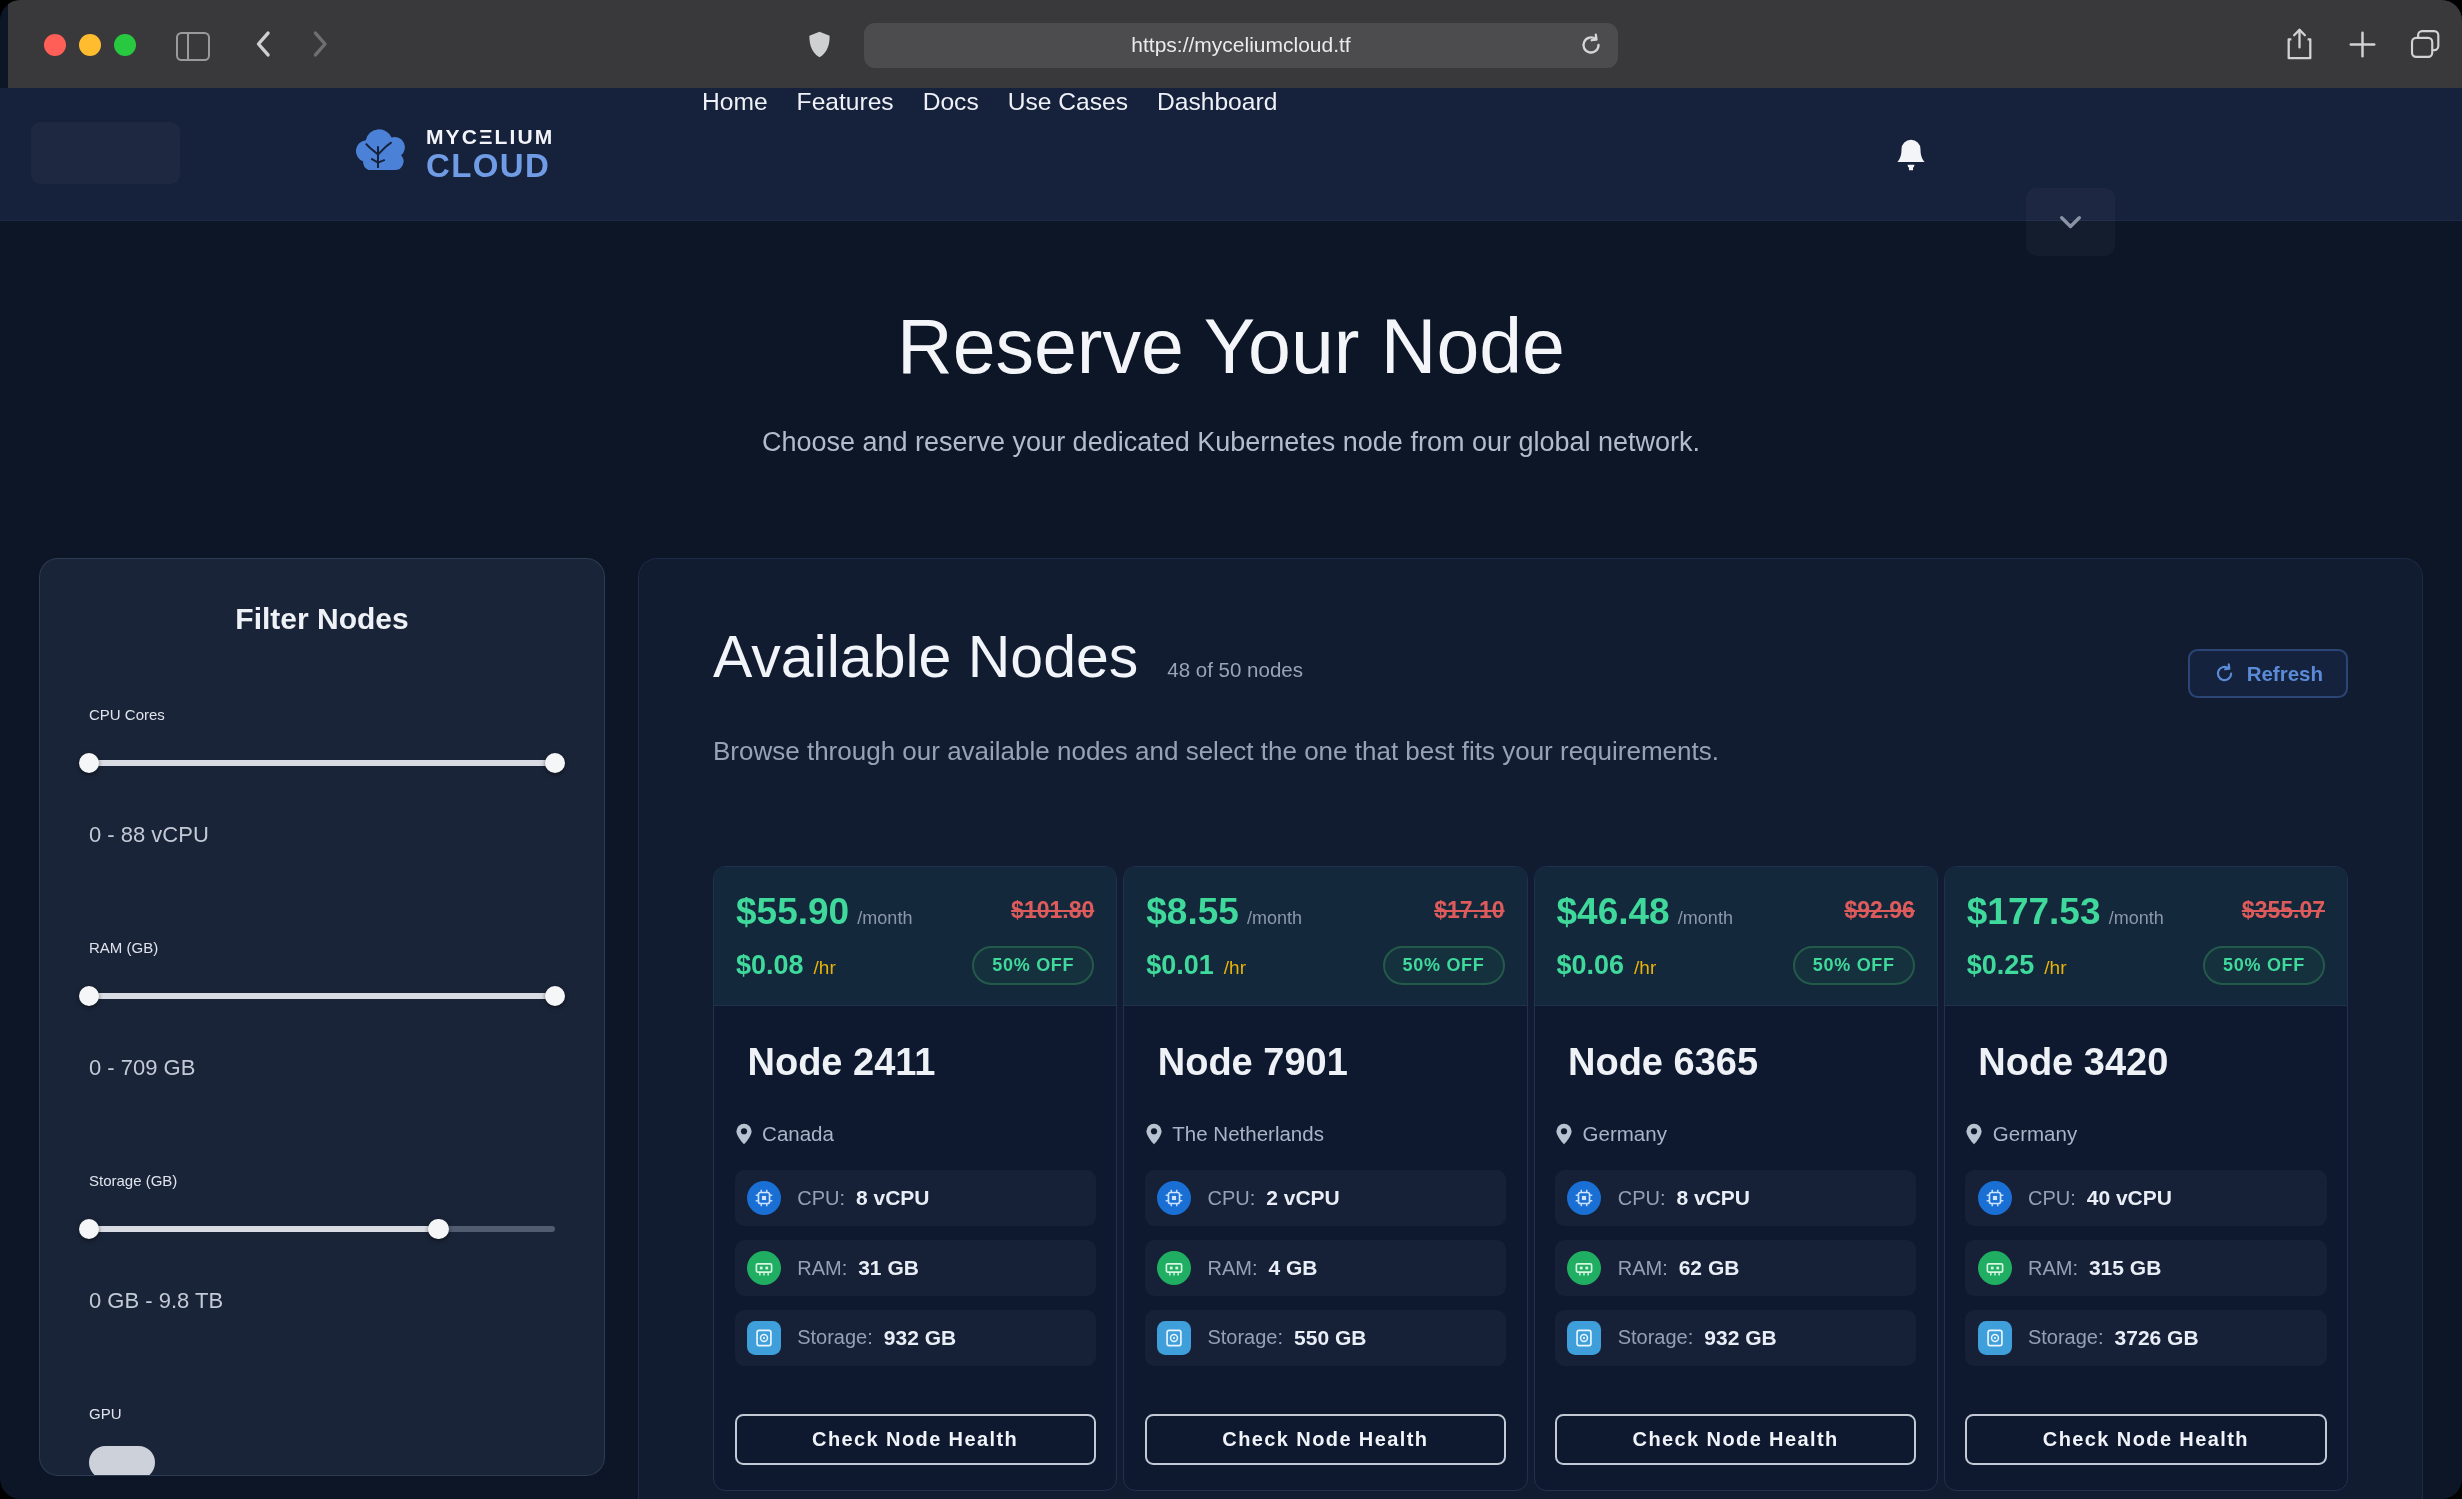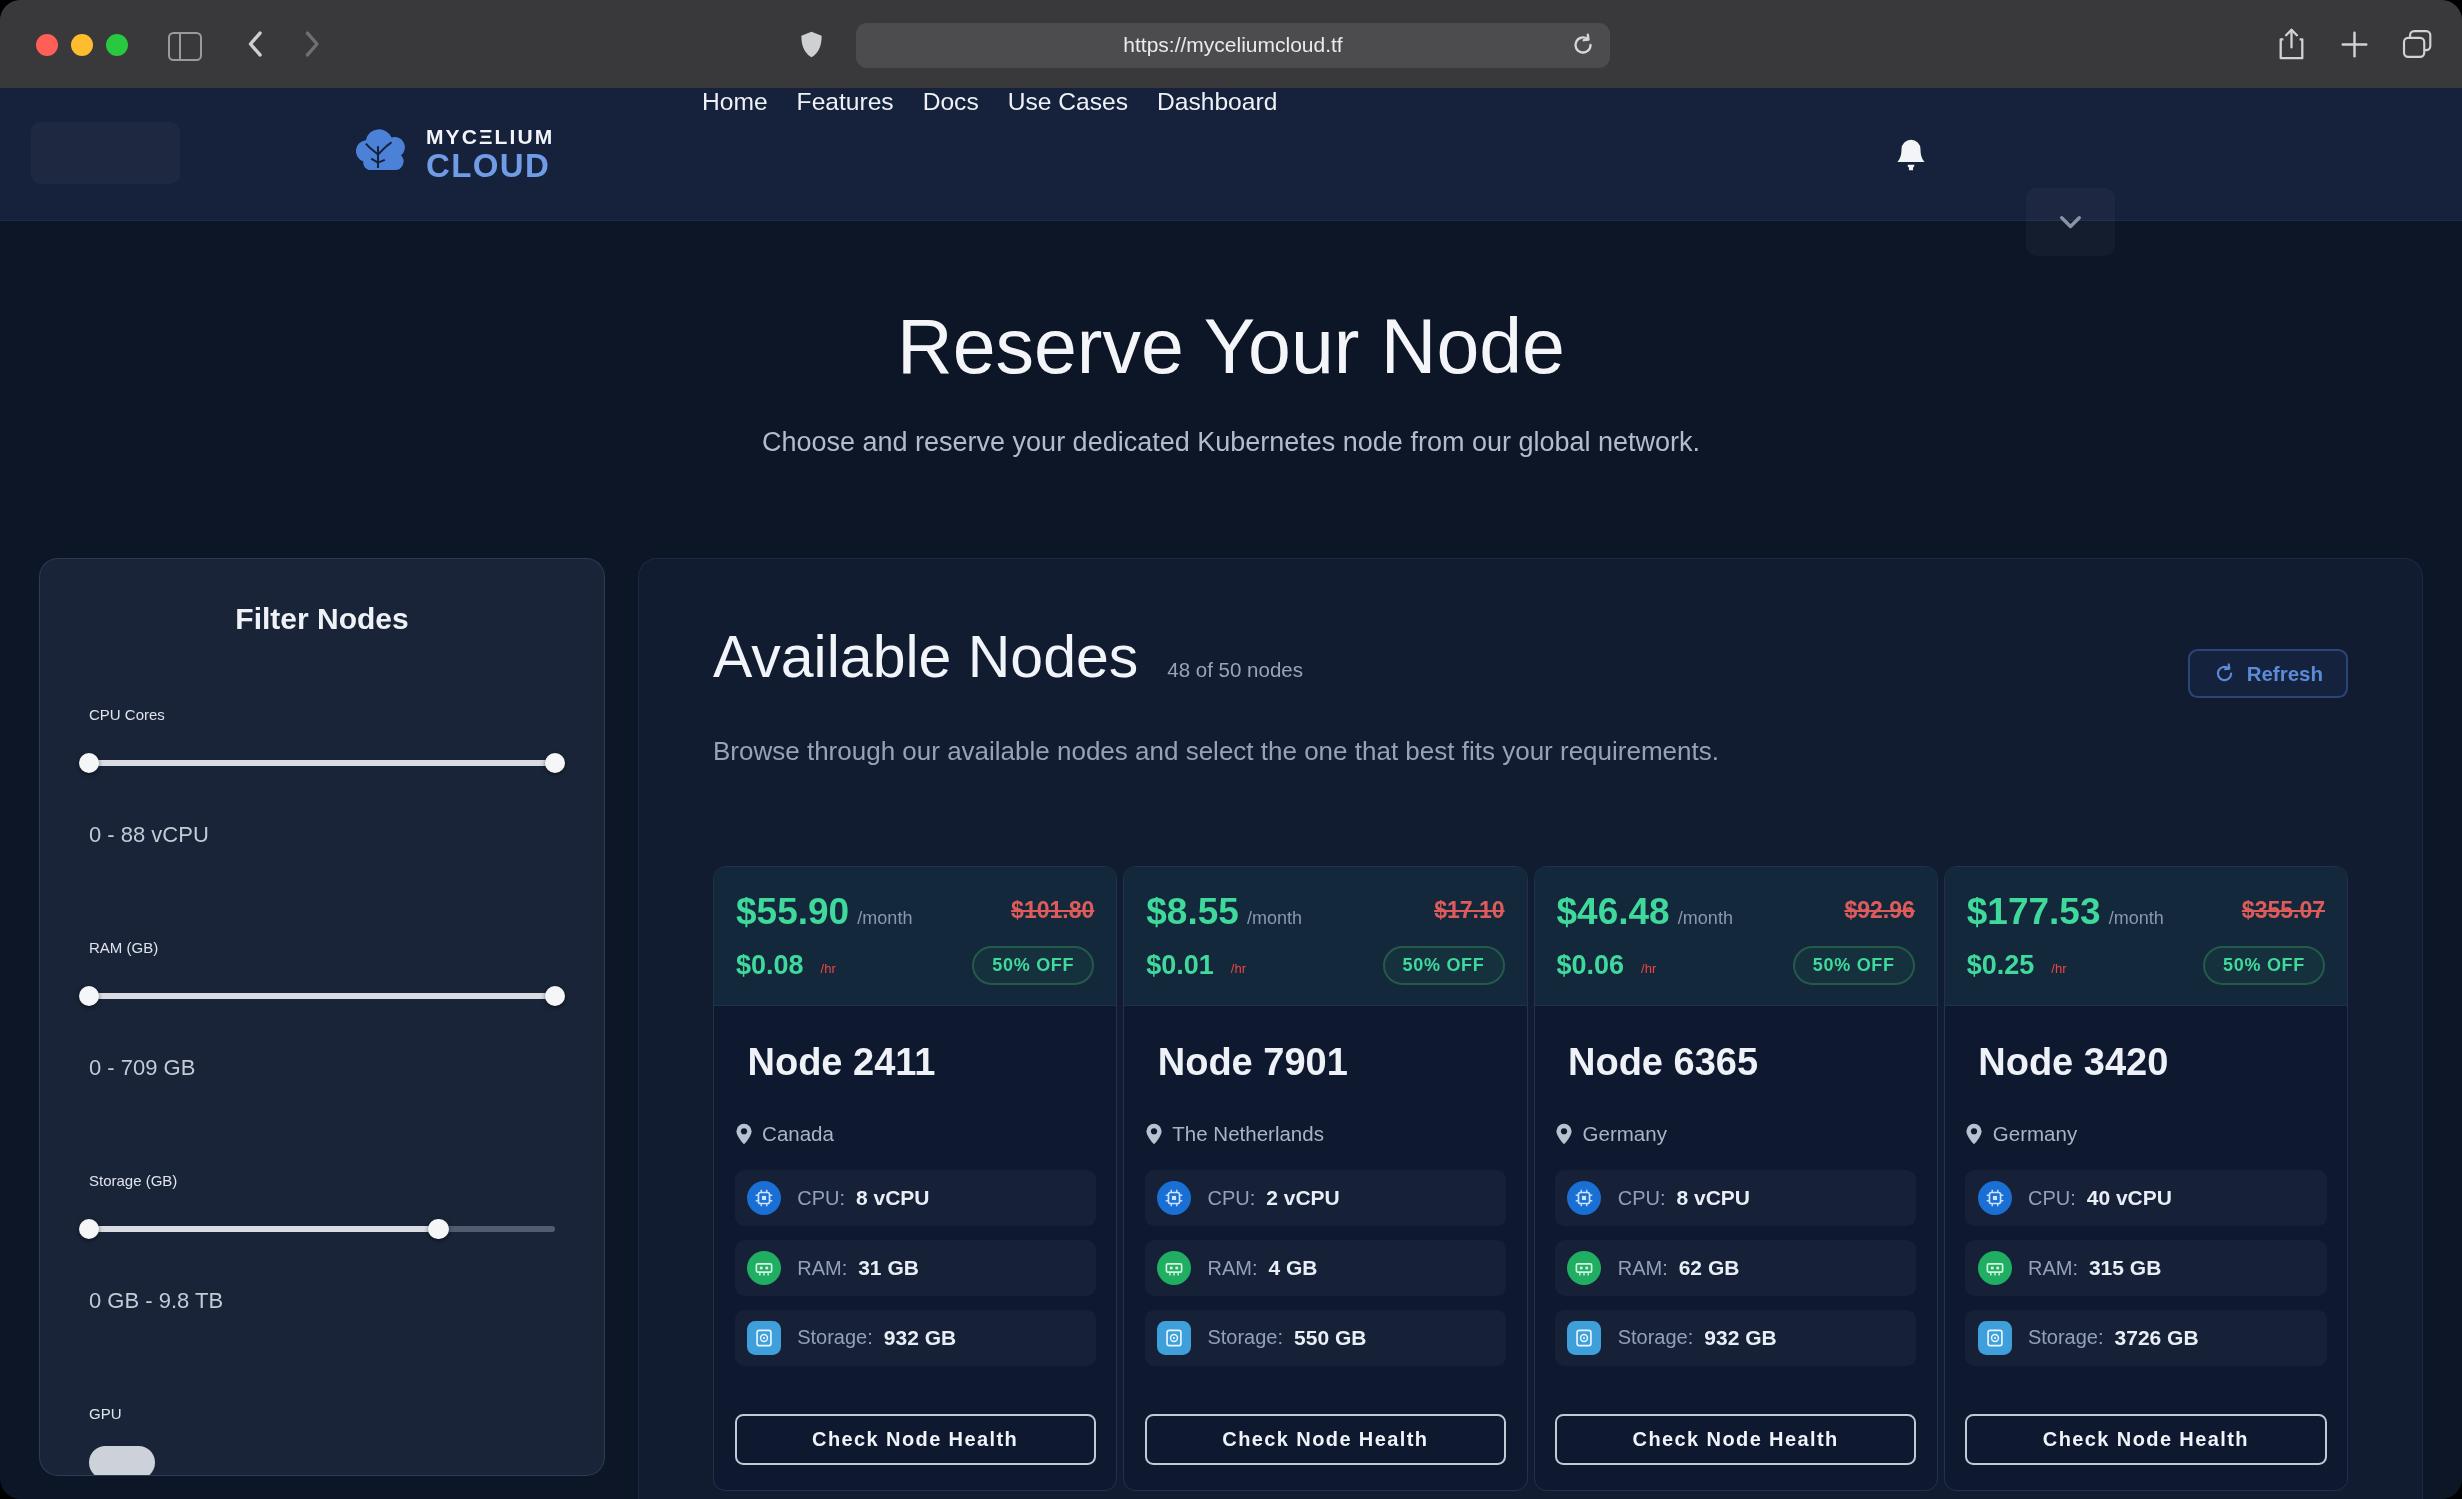--- a/index.html
+++ b/index.html
@@ -1,21 +1,21 @@
 <!DOCTYPE html>
 <html style="font-size:11px"><head>
 <meta charset="utf-8">
 <style>
   html,body{margin:0;padding:0;background:#000;}
   .stage{position:relative;width:2462px;height:1499px;background:#000;overflow:hidden;
          font-family:"Liberation Sans",sans-serif;-webkit-font-smoothing:antialiased;}
   .window{position:absolute;inset:0;border-radius:20.5px;overflow:hidden;background:#0d1627;}
 
   
-  .chrome{position:absolute;top:0;left:0;right:0;height:88px;background:#39393b;}
+  .chrome{position:absolute;top:0;left:8px;right:0;height:88px;background:#39393b;}
   .tl{position:absolute;top:34px;width:22px;height:22px;border-radius:50%;}
   .tl.close{left:36px;background:#ff5f57;}
   .tl.min{left:71px;background:#febc2e;}
   .tl.max{left:106px;background:#28c840;}
   .sidebar-toggle{position:absolute;left:168px;top:32px;width:30px;height:24.6px;border:2.1px solid #9a9a9c;border-radius:5.5px;}
   .sidebar-toggle::after{content:"";position:absolute;left:9px;top:0;bottom:0;width:2.1px;background:#9a9a9c;}
   .chrome-ic{position:absolute;top:0;height:88px;display:flex;align-items:center;justify-content:center;}
   .url-pill{position:absolute;left:856px;top:22.6px;width:754px;height:45px;background:#4c4c4e;border-radius:11px;
             display:flex;align-items:center;justify-content:center;}
   .url-text{font-size:21px;color:#eaeaea;}
@@ -69,21 +69,21 @@
 
   .card{background:#0e1930;border:1.4px solid #223150;border-radius:12.3px;overflow:hidden;height:625px;
         display:flex;flex-direction:column;box-sizing:border-box;}
   .card-pricing{background:#14283c;border-bottom:1.4px solid #1e3348;padding:26px 22px 20.5px;}
   .pr-row1{display:flex;align-items:flex-start;}
   .price-month{font-size:37px;font-weight:bold;color:#3fd99c;line-height:1;}
   .per-month{font-size:18px;color:#8b97ac;margin-left:8.2px;margin-top:15px;}
   .old-price{margin-left:auto;margin-top:4.1px;font-size:23px;font-weight:bold;color:#de5b5b;text-decoration:line-through;}
   .pr-row2{display:flex;align-items:center;margin-top:16.4px;}
   .price-hour{font-size:27px;font-weight:bold;color:#3fd99c;}
-  .per-hour{font-size:13px;color:#ef4444;margin-left:17px;margin-top:5.5px;}
+  .per-hour{font-size:19px;color:#eab308;margin-left:10px;margin-top:5.5px;}
   .discount-badge{margin-left:auto;border:2.1px solid #245a49;background:rgba(34,94,74,.18);color:#3fd99c;
                   border-radius:683px;padding:6.8px 18px;font-size:18px;font-weight:bold;letter-spacing:0.7px;}
   .card-body{padding:23px 20.5px 0;flex:1;display:flex;flex-direction:column;}
   .node-name{font-size:38px;font-weight:bold;color:#eef2f7;line-height:1.1;margin:13px;}
   .loc{display:flex;align-items:center;gap:9.6px;margin-top:24.6px;}
   .loc-text{font-size:20.5px;color:#a9b4c6;}
   .specs{margin-top:24.6px;}
   .spec{display:flex;align-items:center;background:rgba(255,255,255,.035);border-radius:9.6px;
         padding:11px 12.3px;margin-bottom:13.7px;}
   .spec-icon{width:34px;height:34px;display:flex;align-items:center;justify-content:center;flex:none;}

